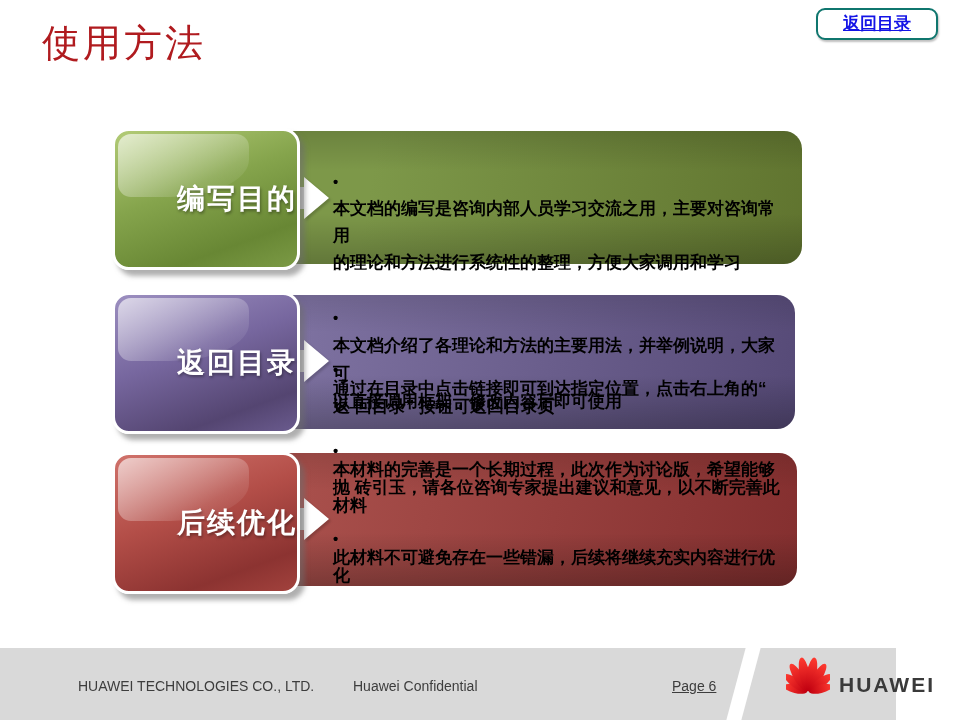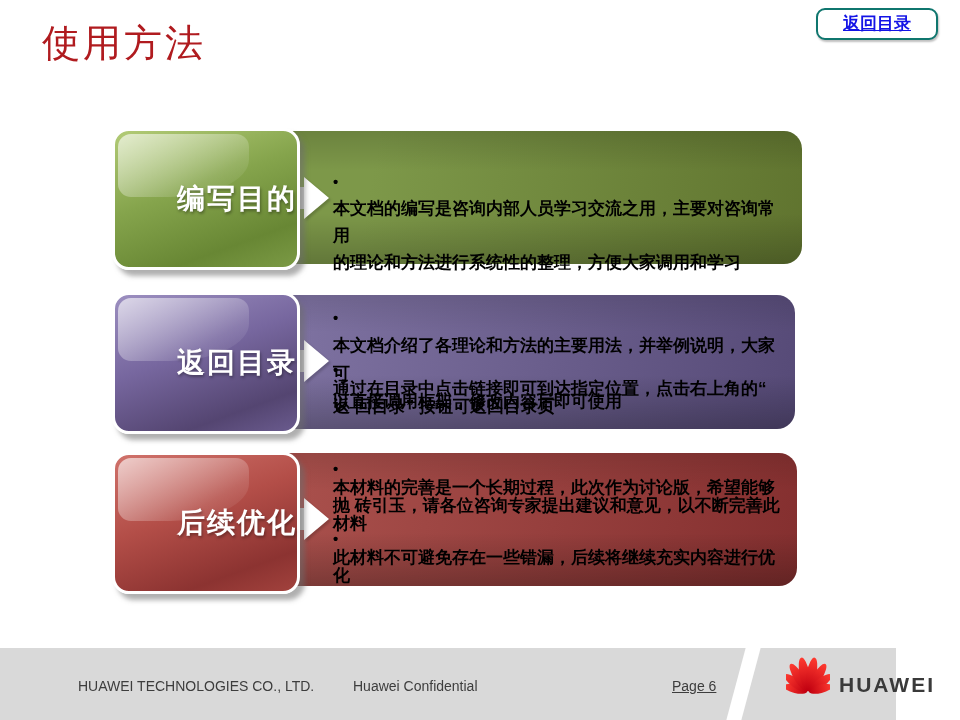--- a/index.html
+++ b/index.html
@@ -69,21 +69,21 @@
   .arrow-3{top:498px}.stub-3{top:508px}
   
   .bullet{position:absolute;display:flex;color:#000;font-weight:bold;font-size:17px;flex-direction:column;}
   .bullet .dot{width:19px;flex:0 0 19px;font-size:15px;line-height:inherit;}
   .bullet .dot::before{content:"\2022";}
   .bullet .btext{white-space:pre-line;width:540px;}
   .lh27{line-height:27px}.lh28{line-height:28px}.lh30{line-height:18px}
   .gb1{left:333px;top:168px}
   .pb1{left:333px;top:304px}
   .pb2{left:333px;top:361px}
-  .rb1{left:333px;top:460px}
+  .rb1{left:333px;top:442px}
   .rb2{left:333px;top:530px}
   
   .footer{position:absolute;left:0;top:648px;width:896px;height:72px;background:var(--footer-gray);}
   .footer-text{position:absolute;top:30px;font-size:14px;color:#3d3d3d;}
   .f-company{left:78px;}
   .f-conf{left:353px;}
   .f-page{left:672px;text-decoration:underline;}
   .f-stripe{position:absolute;left:736px;top:0;width:15px;height:72px;background:#fff;transform:skewX(-15deg);}
   .logo{position:absolute;left:786px;top:8px;display:flex;align-items:center;}
   .logo-word{font-size:21px;font-weight:bold;color:#3a3a3a;letter-spacing:2px;margin-left:9px;margin-top:16px;}

